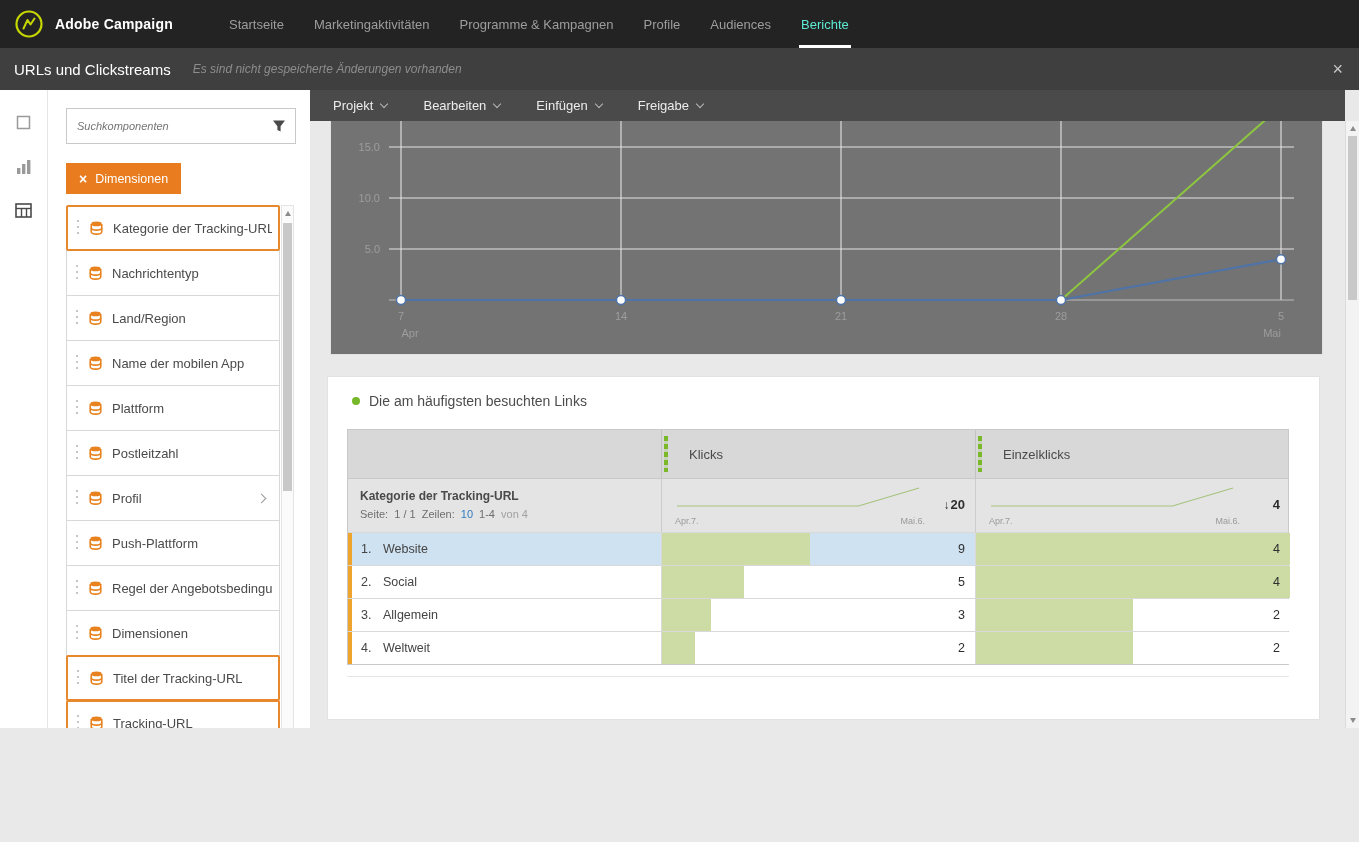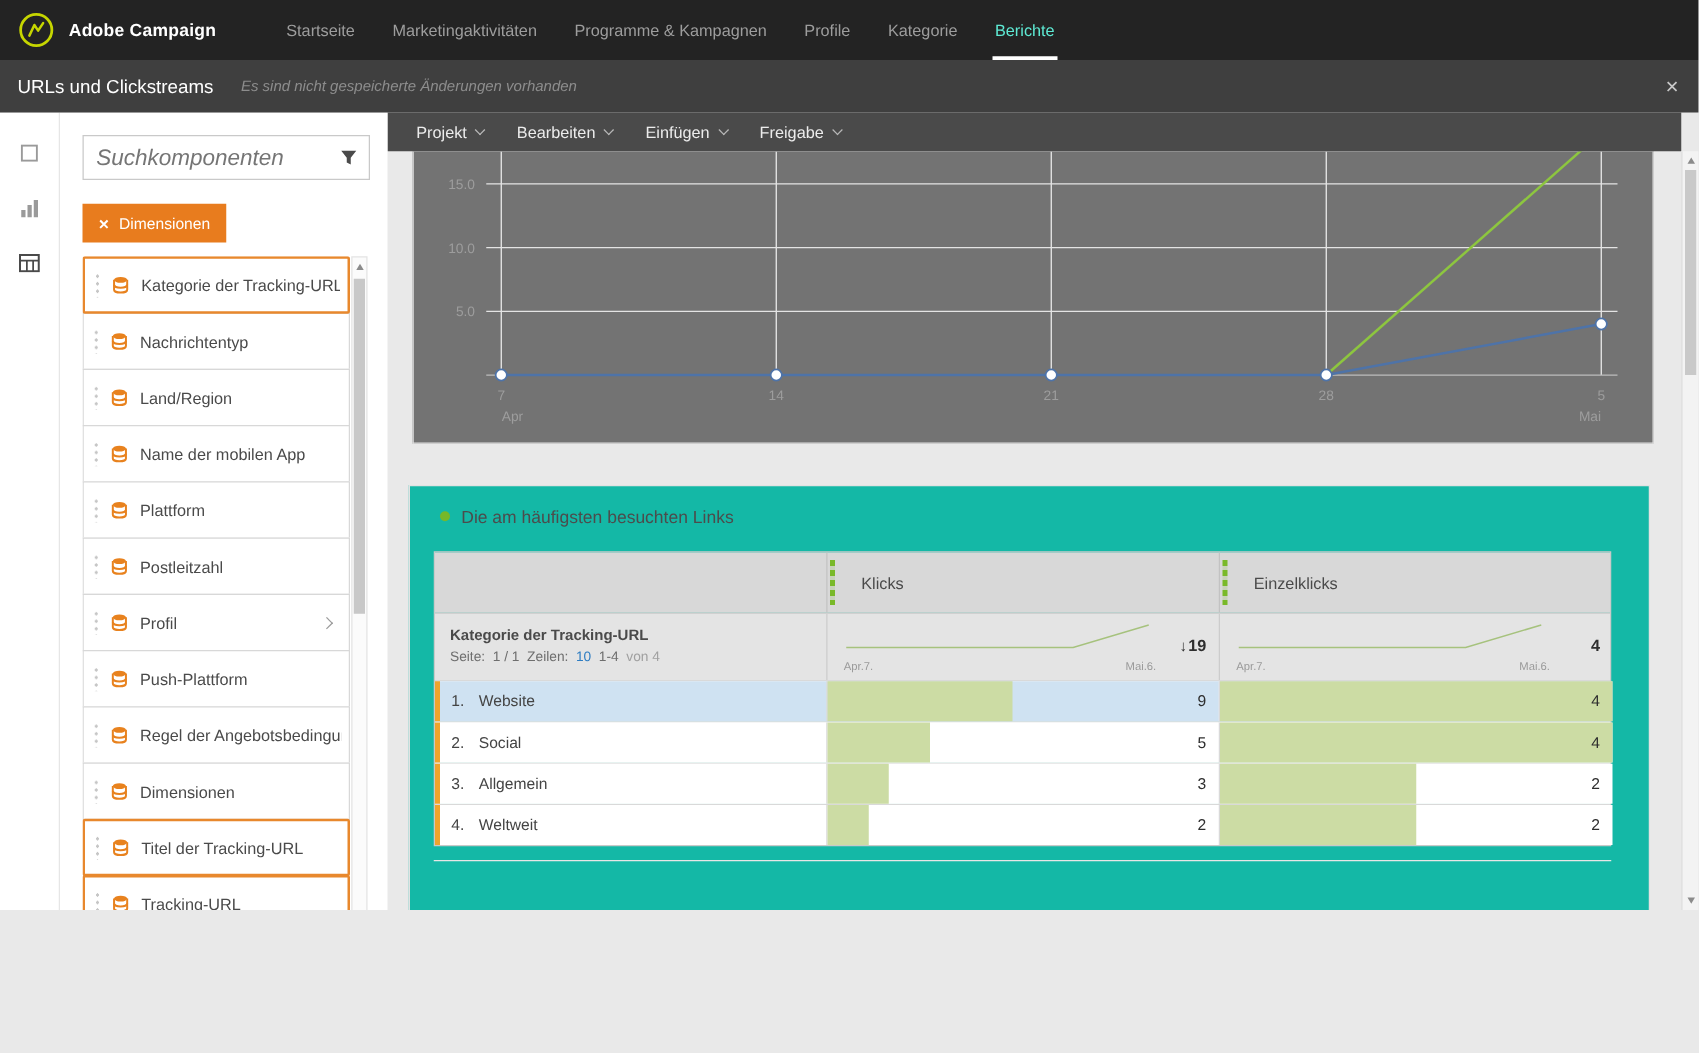--- a/index.html
+++ b/index.html
@@ -22,50 +22,50 @@
   .sub-status{color:#8d8d8d;font-size:12px;font-style:italic;margin-left:22px;}
   .sub-close{margin-left:auto;color:#c9c9c9;font-size:18px;line-height:1;padding:0 16px;cursor:pointer;}
 
   
   .rail{position:absolute;top:90px;left:0;width:48px;bottom:0;background:#fff;border-right:1px solid #e6e6e6;display:flex;flex-direction:column;align-items:center;padding-top:22px;gap:24px;z-index:5;}
   .rail-btn{width:20px;height:20px;display:flex;align-items:center;justify-content:center;cursor:pointer;}
 
   
   .palette{position:absolute;top:90px;left:48px;width:262px;bottom:0;background:#fff;z-index:5;}
   .search-box{position:absolute;left:18px;top:18px;width:230px;height:36px;border:1px solid #c9c9c9;background:#fff;display:flex;align-items:center;}
-  .search-input{flex:1;border:none;outline:none;font-family:"Liberation Sans",sans-serif;font-size:18px;font-style:italic;color:#be185d;padding:0 10px;min-width:0;background:transparent;}
+  .search-input{flex:1;border:none;outline:none;font-family:"Liberation Sans",sans-serif;font-size:11px;font-style:italic;color:#be185d;padding:0 10px;min-width:0;background:transparent;}
   .funnel-btn{width:32px;height:100%;display:flex;align-items:center;justify-content:center;cursor:pointer;}
   .dim-btn{position:absolute;left:18px;top:73px;height:31px;padding:0 13px;background:#e87c1e;border:none;color:#fff;font-family:"Liberation Sans",sans-serif;font-size:12.5px;display:flex;align-items:center;gap:8px;cursor:pointer;}
   .dim-x{font-size:14px;font-weight:bold;line-height:1;}
   .palette-list{position:absolute;left:18px;top:115px;width:214px;height:627px;overflow:hidden;}
   .p-item{position:relative;height:46px;margin-top:-1px;border:1px solid #d8d8d8;background:#fff;display:flex;align-items:center;padding:0 6px 0 8px;gap:9px;cursor:grab;}
   .p-item:first-child{margin-top:0;}
   .p-item.hl{border:2px solid #e8882d;border-radius:2px;z-index:2;}
   .drag{width:4px;height:20px;background-image:radial-gradient(circle,#c6c6c6 1.2px,transparent 1.4px);background-size:4px 6px;background-repeat:repeat-y;flex:none;}
   .db-ico{flex:none;}
   .p-label{font-size:13px;color:#4a4a4a;white-space:nowrap;overflow:hidden;}
   .chev-right{display:inline-block;width:7px;height:7px;border-right:1.6px solid #9a9a9a;border-bottom:1.6px solid #9a9a9a;transform:rotate(-45deg);margin-left:auto;margin-right:8px;flex:none;}
   .p-scroll{position:absolute;left:233px;top:115px;width:13px;height:627px;background:#fbfbfb;border:1px solid #e4e4e4;}
   .p-thumb{position:absolute;left:1px;top:17px;width:9px;height:268px;background:#c8c8c8;cursor:pointer;}
   .scroll-arrow{position:absolute;left:0;width:11px;height:12px;display:flex;align-items:center;justify-content:center;cursor:pointer;}
   .tri-up{width:0;height:0;border-left:3.5px solid transparent;border-right:3.5px solid transparent;border-bottom:5px solid #8b8b8b;}
   .tri-down{width:0;height:0;border-left:3.5px solid transparent;border-right:3.5px solid transparent;border-top:5px solid #8b8b8b;}
 
   
-  .menubar{position:absolute;left:310px;top:90px;width:1035px;height:31px;background:#4a4a4a;display:flex;align-items:flex-start;padding-left:10px;z-index:4;}
+  .menubar{position:absolute;left:310px;top:90px;width:1035px;height:31px;background:#4a4a4a;display:flex;align-items:flex-start;padding-left:10px;z-index:4;gap:10px;}
   .menu-item{color:#ececec;font-size:13px;padding:0 13px;display:flex;align-items:center;gap:8px;cursor:pointer;height:100%;}
   .caret-down{display:inline-block;width:6px;height:6px;border-right:1.5px solid #b8b8b8;border-bottom:1.5px solid #b8b8b8;transform:rotate(45deg);margin-top:-3px;}
   .canvas{position:absolute;left:310px;top:121px;width:1035px;bottom:0;background:#e9e9e9;overflow:hidden;}
 
   
   .chart-card{position:absolute;left:20px;top:0;width:993px;height:234px;background:#737373;border:1px solid #e2e2e2;border-top:none;}
   .chart-svg{position:absolute;left:0;top:0;}
 
   
-  .links-card{position:absolute;left:17px;top:267px;width:993px;height:344px;background:#14b8a6;border:1px solid #e2e2e2;}
+  .links-card{position:absolute;left:17px;top:255px;width:993px;height:344px;background:#ffffff;border:1px solid #e2e2e2;}
   .links-title-row{position:absolute;left:24px;top:16px;display:flex;align-items:center;gap:9px;}
   .legend-dot{width:8px;height:8px;border-radius:50%;background:#76b82a;flex:none;}
   .links-title{font-size:14px;color:#4c4c4c;}
 
   .links-table{position:absolute;left:19px;top:52px;width:942px;border:1px solid #c9c9c9;}
   .t-hrow1{display:grid;grid-template-columns:313px 314px 315px;height:48px;background:#d8d8d8;}
   .th1{position:relative;display:flex;align-items:center;border-left:1px solid #c2c2c2;cursor:pointer;padding-left:12px;}
   .th1:first-child{border-left:none;}
   .green-accent{position:absolute;left:2px;top:6px;bottom:6px;width:4px;background:repeating-linear-gradient(to bottom,#79b929 0 5px,rgba(121,185,41,.18) 5px 8px);}
   .th1-label{margin-left:15px;font-size:13px;color:#4a4a4a;}
@@ -110,21 +110,21 @@
         <circle cx="15" cy="15" r="12.5" fill="none" stroke="#c6d600" stroke-width="2.2"></circle>
         <path d="M9.5 19.5 L13.5 11 L16.5 15.5 L20.5 9.5" fill="none" stroke="#c6d600" stroke-width="2" stroke-linecap="round" stroke-linejoin="round"></path>
       </svg>
       <span class="brand-name">Adobe Campaign</span>
     </div>
     <nav class="mainnav">
         <div class="nav-item">Startseite</div>
         <div class="nav-item">Marketingaktivitäten</div>
         <div class="nav-item">Programme &amp; Kampagnen</div>
         <div class="nav-item">Profile</div>
-        <div class="nav-item">Kategorie</div>
+        <div class="nav-item">Audiences</div>
         <div class="nav-item active">Berichte</div>
       </nav>
   </header>
 
   <div class="subheader">
     <span class="sub-title">URLs und Clickstreams</span>
     <span class="sub-status">Es sind nicht gespeicherte Änderungen vorhanden</span>
     <span class="sub-close">×</span>
   </div>
 
@@ -379,21 +379,21 @@
             </div>
           </div>
           <div class="th2">
             <svg class="spark" width="246" height="26" viewBox="0 0 246 26">
                 <polyline points="2,22 62.5,22 123,22 183.5,22 244,4" fill="none" stroke="#a6c27d" stroke-width="1.2"></polyline>
               </svg>
             <span class="spark-d1">Apr.7.</span>
             <span class="spark-d2">Mai.6.</span>
             <span class="spark-total">
                 <span class="arrow-down-glyph">↓</span>
-                <span>19</span>
+                <span>20</span>
               </span>
           </div>
           <div class="th2">
             <svg class="spark" width="246" height="26" viewBox="0 0 246 26">
                 <polyline points="2,22 62.5,22 123,22 183.5,22 244,4" fill="none" stroke="#a6c27d" stroke-width="1.2"></polyline>
               </svg>
             <span class="spark-d1">Apr.7.</span>
             <span class="spark-d2">Mai.6.</span>
             <span class="spark-total">
                 <span class="arrow-down-glyph"></span>

